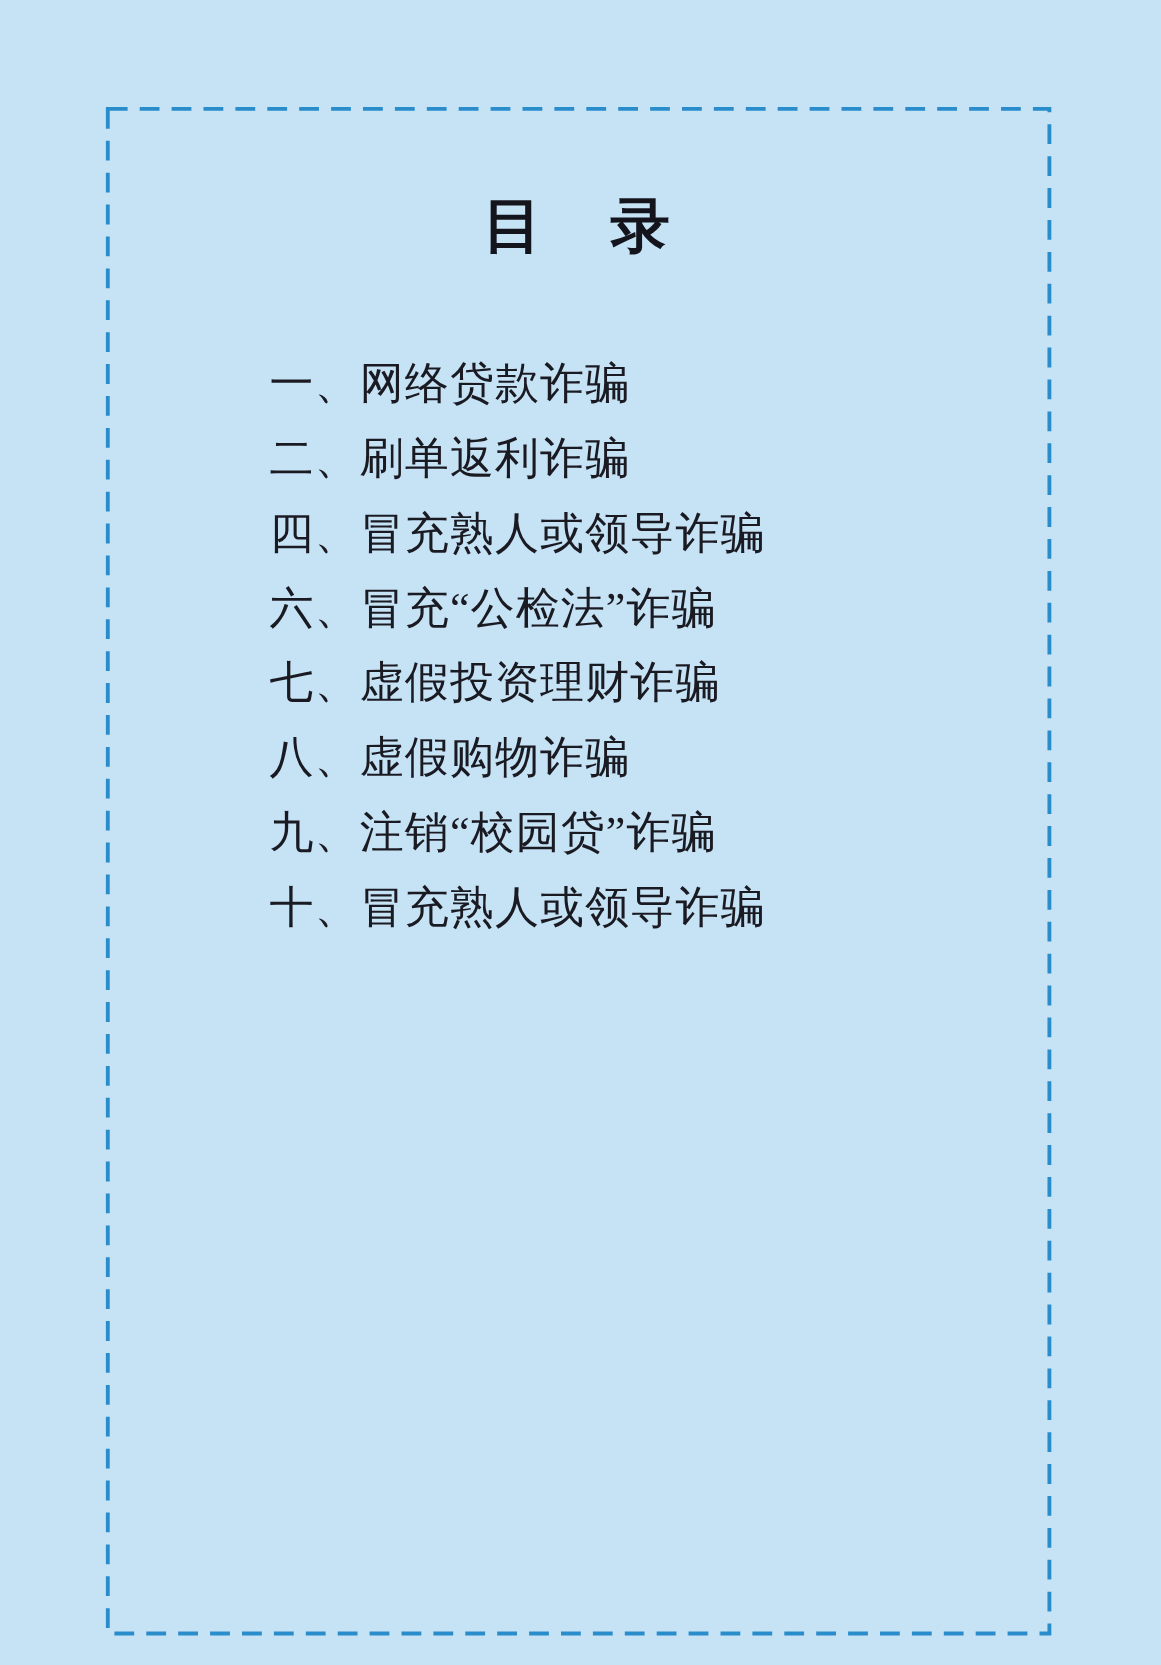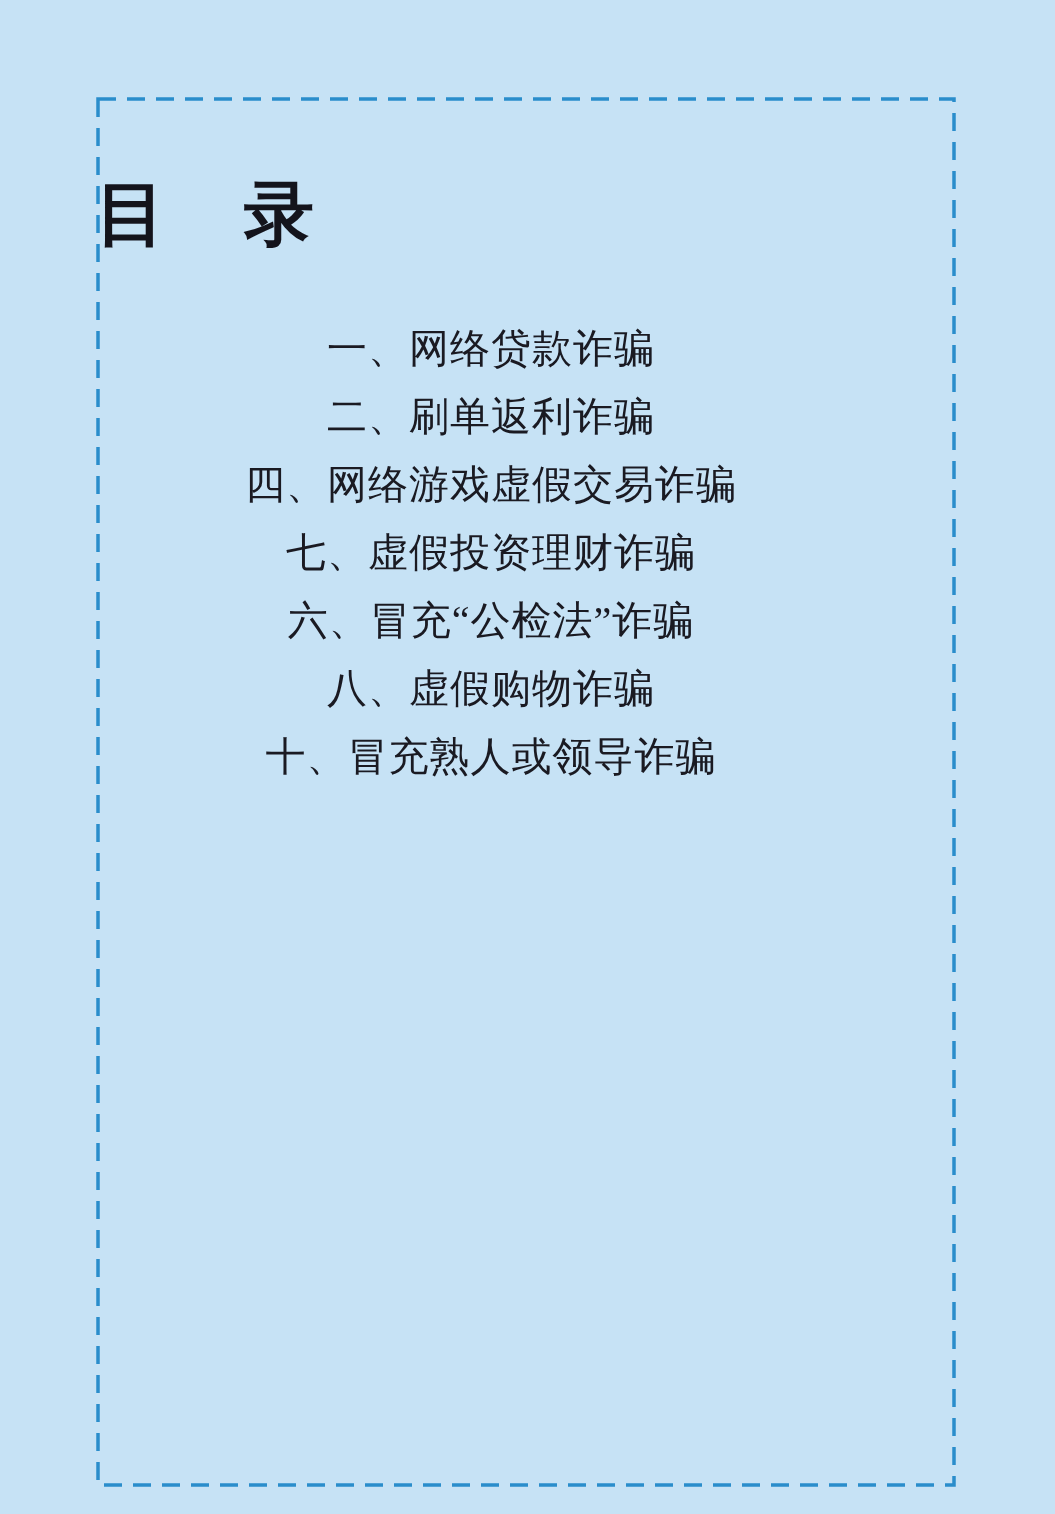--- a/index.html
+++ b/index.html
@@ -29,35 +29,35 @@
     left: 96px;
     top: 97px;
     width: 860px;
     height: 1390px;
   }
   .toc-title {
     position: absolute;
     top: 78px;
     left: 0;
     width: 100%;
-    font-size: 70px;
+    text-align: center;
+    font-size: 54px;
     font-weight: bold;
     color: #14141c;
     letter-spacing: 4px;
     line-height: 1.15;
     white-space: pre;
   }
   .toc-list {
     position: absolute;
     left: 149px;
     top: 218px;
     margin: 0;
     padding: 0;
     list-style: none;
-    text-align: center;
   }
   .toc-list li {
     font-size: 40px;
     line-height: 68px;
     height: 68px;
     color: #1a1a22;
     font-weight: 500;
     white-space: nowrap;
     letter-spacing: 1px;
   }
@@ -71,21 +71,22 @@
     <rect x="98" y="99" width="856" height="1386" fill="none" stroke-width="3.5" stroke-dasharray="18 11" stroke="#2a8dcb"></rect>
   </svg>
 
   <div class="frame-content">
 
     <div class="toc-title">目　录</div>
 
     <ol class="toc-list">
       <li>一、网络贷款诈骗</li>
       <li>二、刷单返利诈骗</li>
-      <li>四、网络游戏虚假交易诈骗</li>
+      <li>四、冒充熟人或领导诈骗</li>
+      <li>六、冒充“公检法”诈骗</li>
       <li>七、虚假投资理财诈骗</li>
-      <li>六、冒充“公检法”诈骗</li>
       <li>八、虚假购物诈骗</li>
+      <li>九、注销“校园贷”诈骗</li>
       <li>十、冒充熟人或领导诈骗</li>
     </ol>
 
   </div>
 </div>
 
 </body></html>

